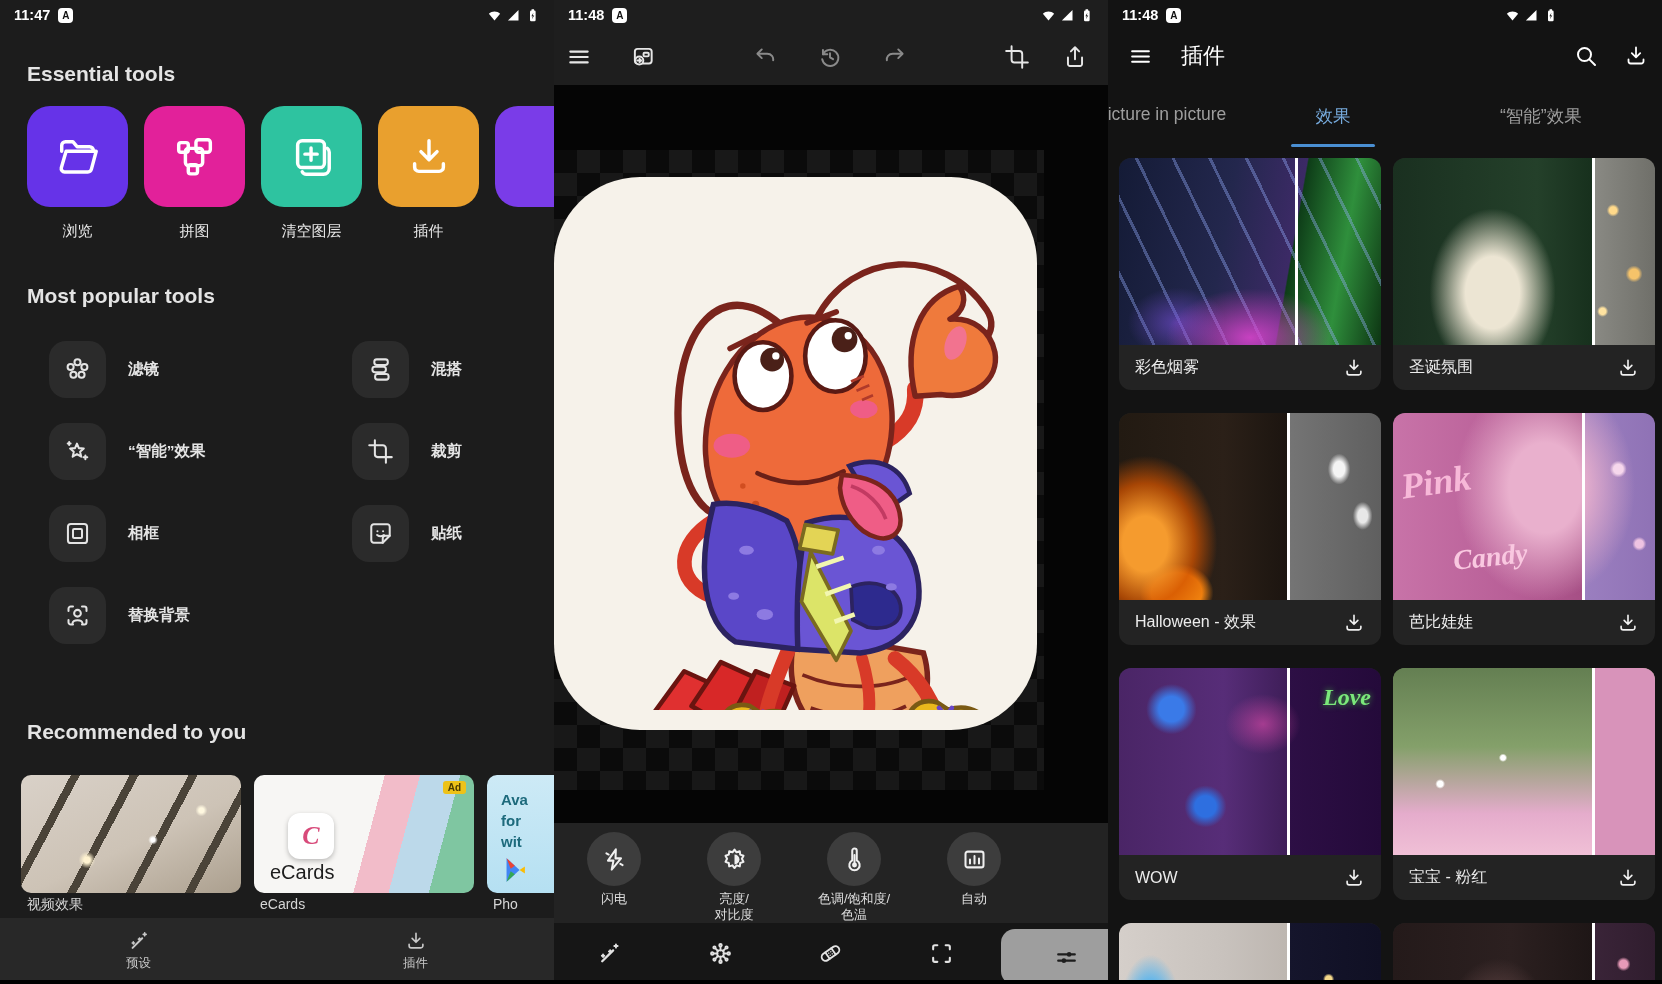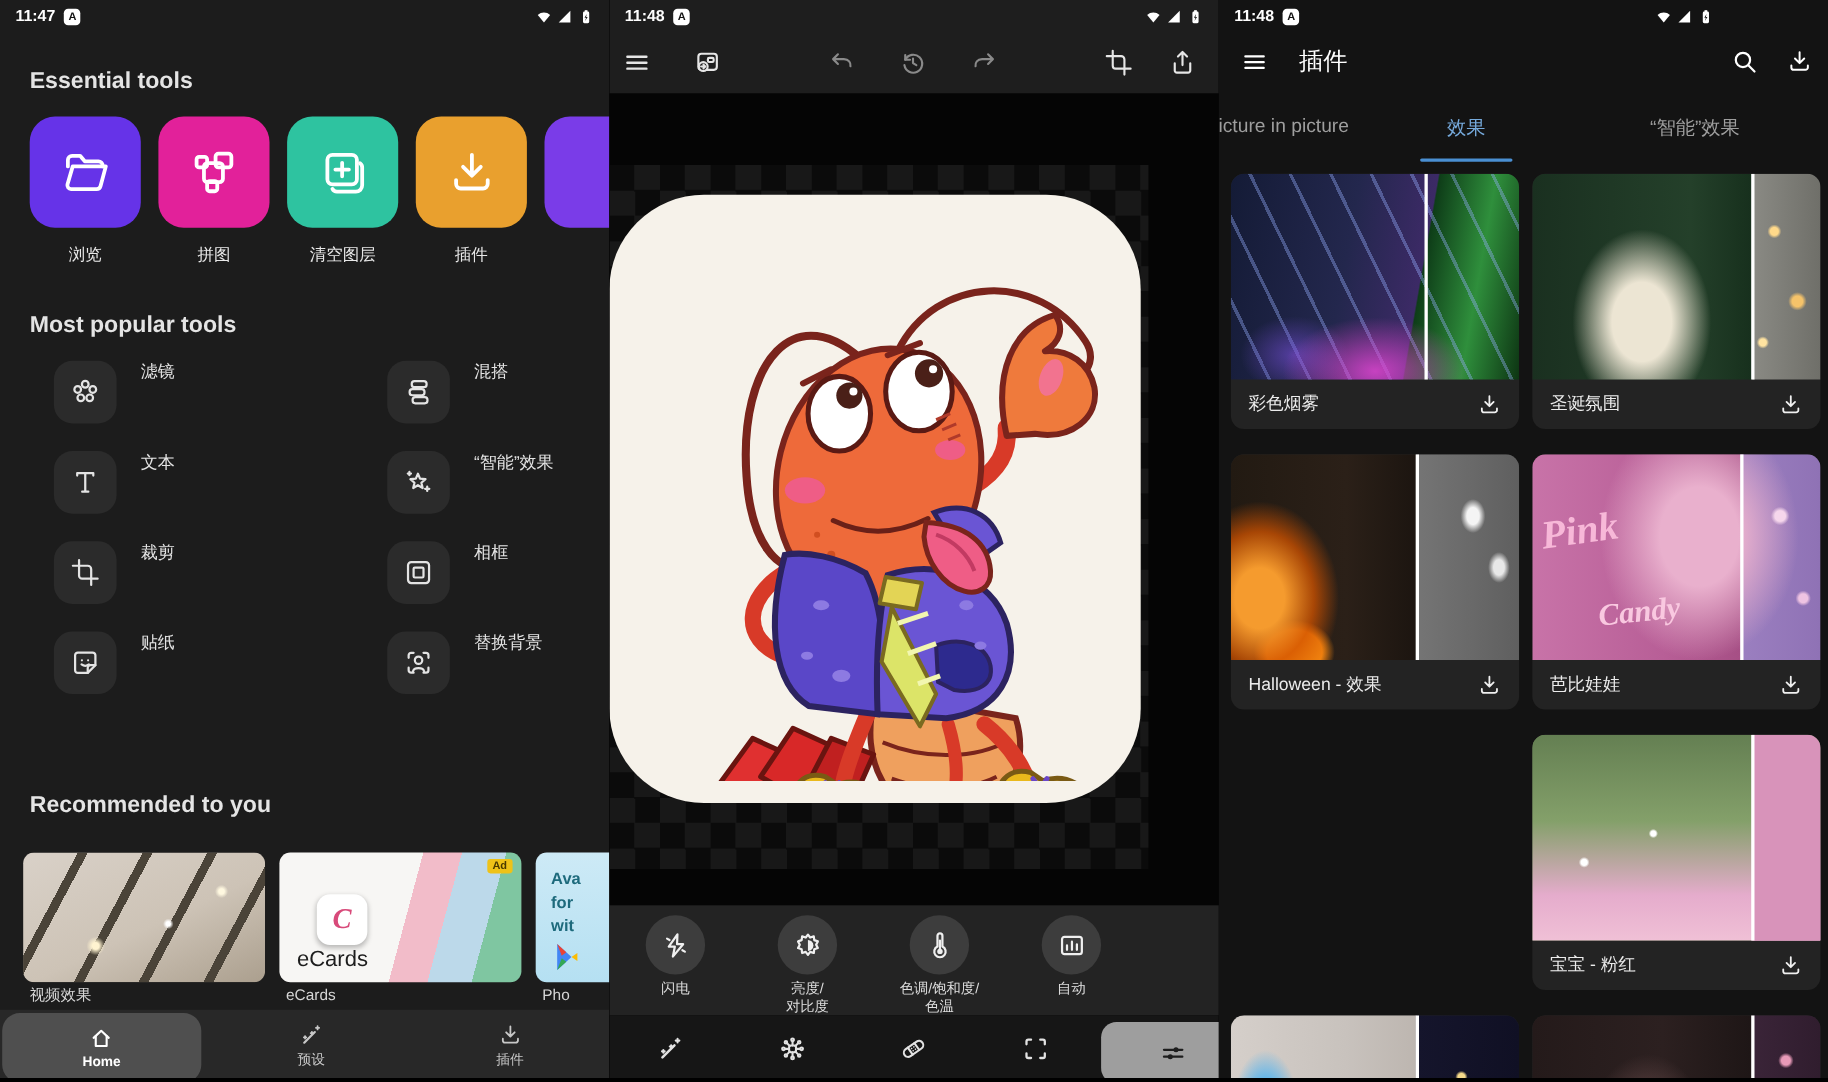--- a/index.html
+++ b/index.html
@@ -23,21 +23,21 @@
   
   .h{position:absolute;left:27px;color:#e4e4e4;font-size:21px;font-weight:700;margin:0;}
   .esrow{position:absolute;left:27px;top:106px;display:flex;gap:16px;}
   .ecard{width:101px;height:101px;border-radius:23px;flex:0 0 auto;display:flex;align-items:center;justify-content:center;color:#fff;}
   .ecard svg{width:46px;height:46px;}
   .c-purple{background:#6633e8;} .c-pink{background:#e2219a;} .c-teal{background:#2ec3a0;}
   .c-orange{background:#e9a02e;} .c-purple2{background:#7a3ce8;}
   .eslabels{position:absolute;left:27px;top:222px;display:flex;gap:16px;}
   .eslabels span{width:101px;text-align:center;color:#e8e8e8;font-size:15px;}
   .pgrid{position:absolute;left:27px;top:328px;display:grid;grid-template-columns:303px 197px;grid-auto-rows:82px;}
-  .pitem{display:flex;}
+  .pitem{display:flex;align-items:center;font-weight:bold;}
   .ptile{width:57px;height:57px;border-radius:17px;background:#2b2b2b;display:flex;align-items:center;justify-content:center;color:#d2d2d2;}
   .ptile svg{width:27px;height:27px;}
   .pitem span{margin-left:22px;color:#e4e4e4;font-size:15.5px;}
   .recrow{position:absolute;left:21px;top:775px;display:flex;gap:13px;}
   .reccard{width:220px;height:118px;border-radius:10px;flex:0 0 auto;position:relative;overflow:hidden;}
   .rec1{background:
     radial-gradient(10px 10px at 82% 30%,#fff8e0 0 25%,transparent 60%),
     radial-gradient(14px 14px at 30% 72%,#fff3d0 0 22%,transparent 60%),
     radial-gradient(8px 8px at 60% 55%,#ffffff 0 25%,transparent 60%),
     repeating-linear-gradient(118deg,transparent 0 44px,#4a4338 44px 52px),
@@ -382,28 +382,20 @@
           <span class="ptile">
             <svg class="sym">
               <use href="#i-stack"></use>
             </svg>
           </span>
           <span>混搭</span>
         </div>
       <div class="pitem">
           <span class="ptile">
             <svg class="sym">
-              <use href="#i-text"></use>
-            </svg>
-          </span>
-          <span>文本</span>
-        </div>
-      <div class="pitem">
-          <span class="ptile">
-            <svg class="sym">
               <use href="#i-smart"></use>
             </svg>
           </span>
           <span>“智能”效果</span>
         </div>
       <div class="pitem">
           <span class="ptile">
             <svg class="sym">
               <use href="#i-crop"></use>
             </svg>
@@ -459,26 +451,20 @@
         </svg>
       </div>
     </div>
     <div class="reclabels">
       <span>视频效果</span>
       <span>eCards</span>
       <span>Pho</span>
     </div>
 
     <nav class="navbar">
-      <div class="navslot sel">
-        <svg class="sym">
-            <use href="#i-home"></use>
-          </svg>
-        <span>Home</span>
-      </div>
       <div class="navslot">
         <svg class="sym">
             <use href="#i-wand"></use>
           </svg>
         <span>预设</span>
       </div>
       <div class="navslot">
         <svg class="sym">
             <use href="#i-dl"></use>
           </svg>
@@ -747,20 +733,33 @@
       </div>
       <div class="fxbar">
           <span class="t">芭比娃娃</span>
           <span class="grow"></span>
           <svg class="sym">
             <use href="#i-dl"></use>
           </svg>
         </div>
     </div>
 
+    <div class="fxcard" style="left:11px;top:668px">
+      <div class="fximg img5">
+        <span class="divider" style="left:64%"></span>
+        <span class="ov" style="right:10px;top:16px;font-size:24px;color:#7be87b;text-shadow:0 0 6px #3fae3f">Love</span>
+      </div>
+      <div class="fxbar">
+          <span class="t">WOW</span>
+          <span class="grow"></span>
+          <svg class="sym">
+            <use href="#i-dl"></use>
+          </svg>
+        </div>
+    </div>
     <div class="fxcard" style="left:285px;top:668px">
       <div class="fximg img6">
         <span class="fximg img6b" style="position:absolute;inset:0"></span>
         <span class="divider" style="left:76%"></span>
       </div>
       <div class="fxbar">
           <span class="t">宝宝 - 粉红</span>
           <span class="grow"></span>
           <svg class="sym">
             <use href="#i-dl"></use>

